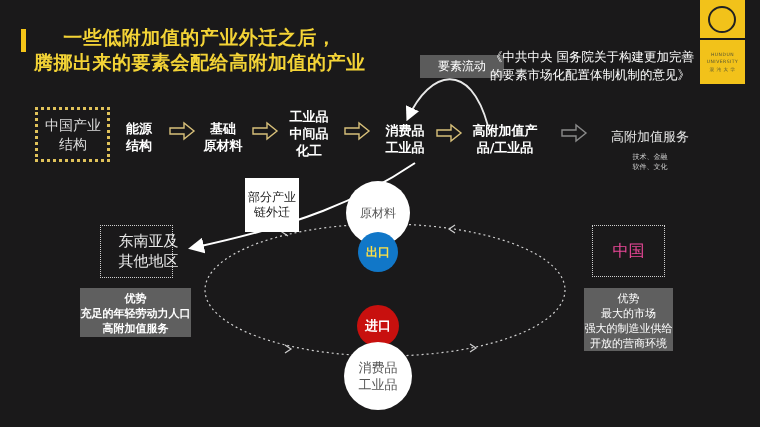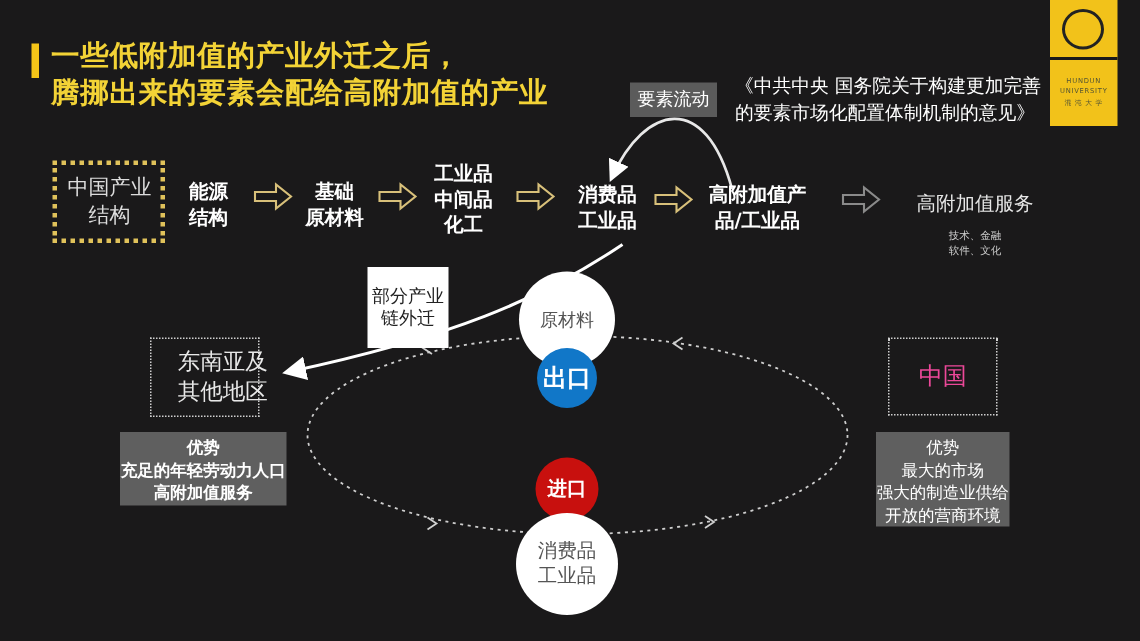--- a/index.html
+++ b/index.html
@@ -1,34 +1,34 @@
 <!DOCTYPE html>
 <html><head>
 <meta charset="utf-8">
 <style>
   * { margin:0; padding:0; box-sizing:border-box; }
   html, body { width:760px; height:427px; background:#1a191a; overflow:hidden; }
   body { position:relative; font-family:"DejaVu Sans", "Liberation Sans", sans-serif; color:#fff; }
   .abs { position:absolute; }
   .title-bar { left:21px; top:29px; width:5px; height:23px; background:#f5c518; }
-  .title { left:34px; top:25px; font-size:19px; font-weight:bold; color:#f3d336; line-height:25px; letter-spacing:0.5px; white-space:nowrap; }
+  .title { left:34px; top:25px; font-size:19px; font-weight:bold; color:#f3d336; line-height:25px; letter-spacing:0.5px; white-space:nowrap;text-align:center; }
   .logo { left:700px; top:0; width:45px; height:84px; background:#f2c21a; }
   .logo-top { position:absolute; left:0; top:0; width:45px; height:40px; border-bottom:2px solid #1a191a; }
   .logo-circle { position:absolute; left:8px; top:6px; width:28px; height:27px; border:2px solid #222; border-radius:50%; }
   .logo-text { position:absolute; left:0; width:45px; text-align:center; font-size:4.5px; color:#553; line-height:6px; letter-spacing:0.5px; }
-  .flow-tag { left:420px; top:55px; background:#5b5b5b; color:#fff; font-size:12px; padding:3px 5px; white-space:nowrap; }
+  .flow-tag { left:420px; top:55px; background:#5b5b5b; color:#fff; font-size:12px; padding:3px 18px; white-space:nowrap; }
   .doc-ref { left:490px; top:48px; font-size:12.5px; color:#fff; line-height:18px; white-space:nowrap; }
   .node { text-align:center; font-size:13px; line-height:17px; color:#fff; white-space:nowrap; }
   .node.bold { font-weight:bold; }
   .node.thin { font-family:"DejaVu Serif", serif; font-weight:normal; color:#e6e6e6; }
   .box-dotted-gold { left:35px; top:107px; width:75px; height:55px; border:3px dotted #e0c25a; }
   .box-dotted-white { border:1.5px dotted #cfcfcf; }
   .white-label { background:#fff; color:#222; font-size:12px; line-height:15px; text-align:center; padding:12px 3px; }
   .circle-white { border-radius:50%; background:#fff; color:#555; font-family:"DejaVu Serif", serif; font-size:12px; text-align:center; display:flex; align-items:center; justify-content:center; flex-direction:column; line-height:17px; }
-  .circle-blue { border-radius:50%; background:#1177c8; color:#ffffff; font-size:16px; font-weight:bold; display:flex; align-items:center; justify-content:center; }
+  .circle-blue { border-radius:50%; background:#1177c8; color:#fde047; font-size:12px; font-weight:bold; display:flex; align-items:center; justify-content:center; }
   .circle-red { border-radius:50%; background:#c8100e; color:#fff; font-size:13px; font-weight:bold; display:flex; align-items:center; justify-content:center; }
   .adv-box { background:#5f5f5f; color:#fff; font-size:11px; font-weight:bold; text-align:center; line-height:15px; padding:3px 0; }
   .small-gray { font-size:7px; color:#cfcfcf; line-height:10px; text-align:center; font-family:"DejaVu Serif", serif; }
   svg.overlay { position:absolute; left:0; top:0; }
 </style>
 </head>
 <body>
 
 <div class="abs title-bar"></div>
 <div class="abs title">

